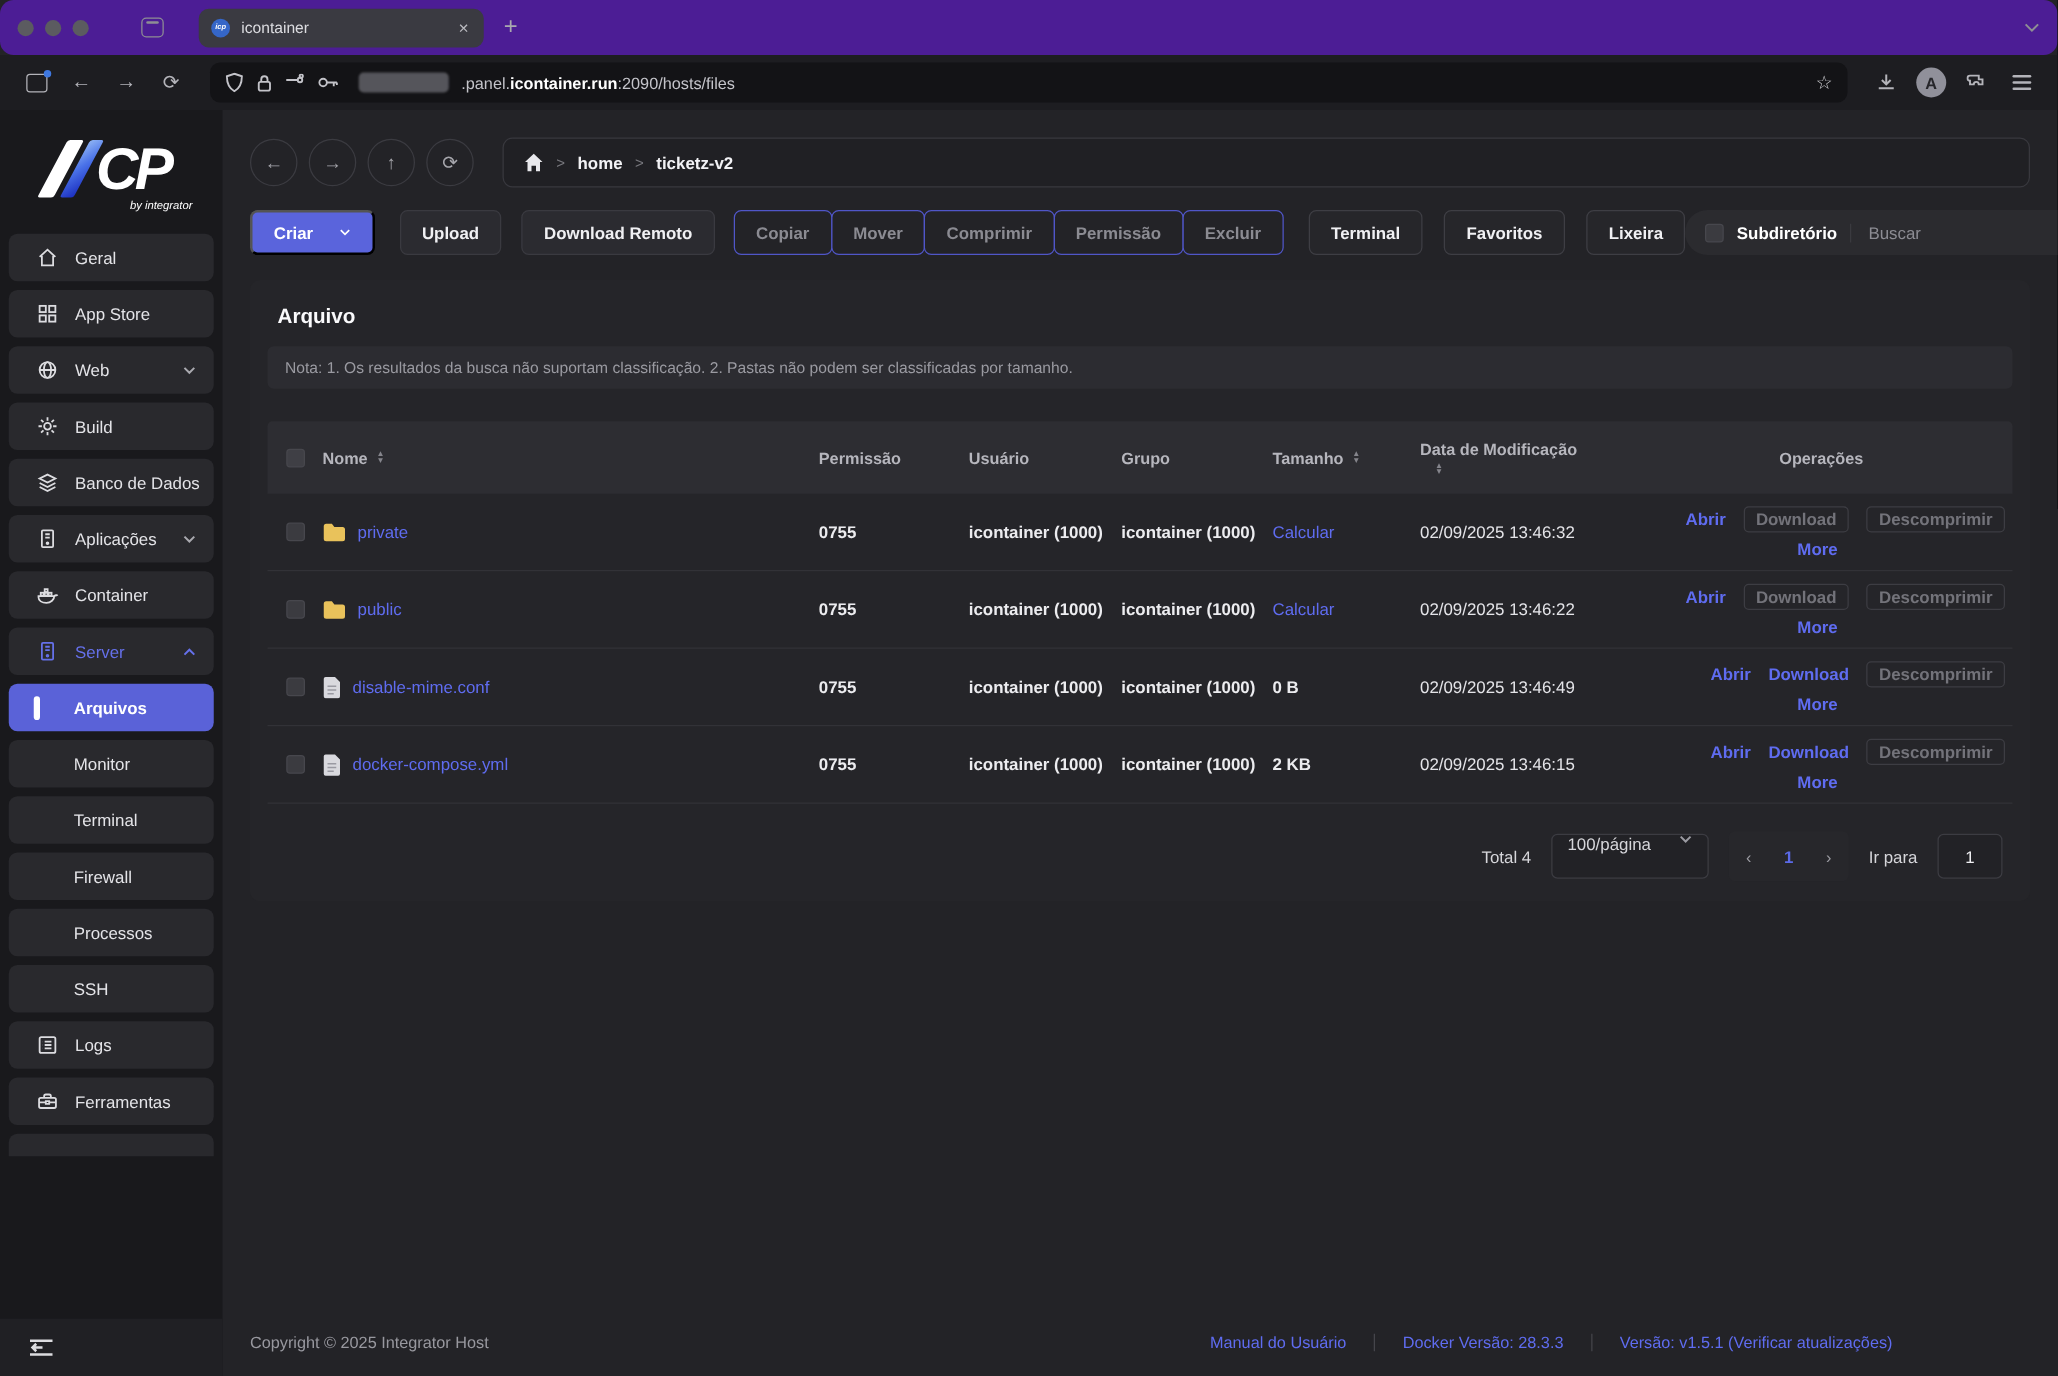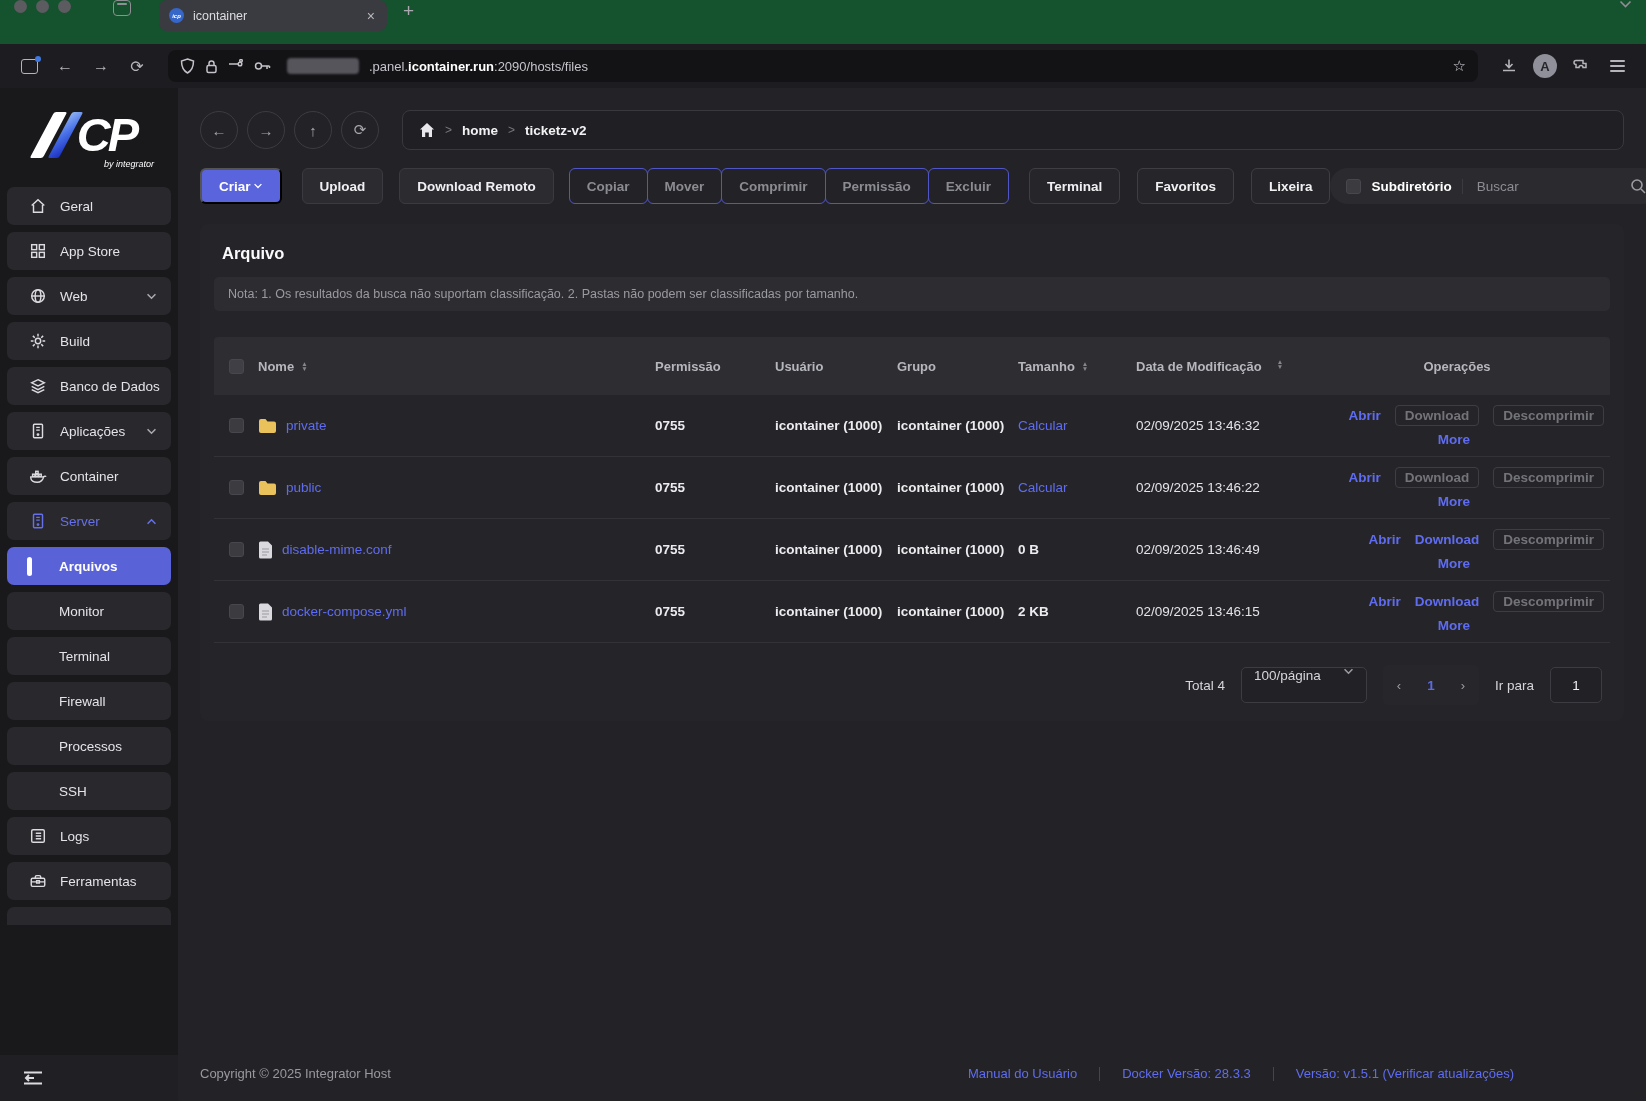--- a/index.html
+++ b/index.html
@@ -1,21 +1,21 @@
 <!DOCTYPE html>
 <html><head>
 <meta charset="utf-8">
 <style>
   * { margin:0; padding:0; box-sizing:border-box; }
   html,body { width:1646px; height:1101px; overflow:hidden; background:#000; }
   body { font-family:"Liberation Sans", sans-serif; color:#e8e8ec; }
   .window { width:1646px; height:1101px; display:flex; flex-direction:column; background:#232327; }
 
   
-  .tabbar { height:44px; background:#14532d; display:flex; align-items:flex-start; padding:0 14px; flex:0 0 auto; }
+  .tabbar { height:44px; background:#4c1d95; display:flex; align-items:center; padding:0 14px; flex:0 0 auto;border-radius:11px; }
   .traffic { display:flex; gap:9px; margin-right:42px; }
   .traffic i { width:13px; height:13px; border-radius:50%; background:#5b5b60; }
   .tray-ico { width:18px; height:16px; border:1.6px solid #8e8e94; border-radius:4px; position:relative; margin-right:28px; }
   .tray-ico::after { content:""; position:absolute; left:3px; right:3px; top:2px; height:2px; background:#8e8e94; border-radius:1px; }
   .tab { width:228px; height:31px; background:#3a3a41; border-radius:8px; display:flex; align-items:center; padding:0 10px; gap:9px; }
   .favicon { width:15px; height:15px; border-radius:50%; background:#3566c8; color:#fff; font-size:6px; font-weight:bold; display:flex; align-items:center; justify-content:center; font-style:italic; }
   .tab-title { font-size:12.5px; color:#dcdce0; flex:1; }
   .tab-close { color:#b9b9bf; font-size:14px; line-height:1; padding:0 2px; }
   .newtab { color:#a9a9af; font-size:19px; margin-left:16px; font-weight:300; }
   .tab-drop { margin-left:auto; color:#8e8e94; }
@@ -69,21 +69,21 @@
 
   .nav-row { display:flex; align-items:center; gap:9px; margin-bottom:18px; }
   .circ { width:38px; height:38px; border-radius:50%; border:1px solid #3b3b41; background:transparent; color:#a6a6ac; font-size:15px; display:flex; align-items:center; justify-content:center; flex:0 0 auto; }
   .crumbbar { flex:1; height:40px; margin-left:14px; border:1px solid #38383e; border-radius:8px; display:flex; align-items:center; padding:0 16px; gap:10px; background:#202024; }
   .crumb-home { width:16px; height:16px; fill:#e8e8ec; }
   .crumb-sep { color:#77777d; font-size:12px; }
   .crumb { font-size:13.5px; font-weight:bold; color:#f2f2f5; }
 
   .toolbar { display:flex; align-items:center; margin-bottom:20px; }
   .btn { height:36px; border-radius:6px; display:flex; align-items:center; justify-content:center; font-size:13.5px; padding:0 17px; cursor:pointer; white-space:nowrap; }
-  .btn.primary { background:#5a64dc; color:#fff; font-weight:bold; gap:2px; margin-right:20px;justify-content:space-between; }
+  .btn.primary { background:#5a64dc; color:#fff; font-weight:bold; gap:20px; margin-right:20px;justify-content:space-between; }
   .btn.primary .chev { width:10px; height:6px; stroke:#fff; fill:none; stroke-width:1.8; }
   .btn.plain { background:#2b2b30; border:1px solid #3a3a40; color:#f0f0f3; font-weight:bold; margin-right:16px; }
   .seg { display:flex; margin-right:18px; }
   .seg .btn { background:#232327; border:1px solid #5056c8; color:#8b8b92; font-weight:bold; border-radius:6px; margin-left:-1px; }
   .btn.ghost { background:#26262a; border:1px solid #3e3e44; color:#f0f0f3; font-weight:bold; margin-left:17px; }
   .searchpill { margin-left:auto; height:36px; width:330px; background:#2b2b2f; border-radius:18px; display:flex; align-items:center; padding:0 14px 0 16px; gap:10px; }
   .cb { width:15px; height:15px; border-radius:3px; background:#3b3b40; border:1px solid #47474d; flex:0 0 auto; }
   .searchpill .lbl { font-size:13.5px; font-weight:bold; color:#fff; white-space:nowrap; }
   .searchpill input { flex:1; min-width:0; background:transparent; border:none; outline:none; color:#e8e8ec; font-size:13.5px; font-family:"Liberation Sans",sans-serif; padding-left:14px; border-left:1px solid #3a3a3f; }
   .searchpill input::placeholder { color:#8c8c93; }
@@ -92,21 +92,21 @@
   
   .card { background:#252529; border-radius:8px; padding:18px 14px 16px; }
   .card-title { font-size:16.5px; font-weight:bold; color:#fafafc; margin:2px 0 14px 8px; }
   .notebar { background:#2c2c31; border-radius:5px; padding:10px 14px; font-size:12.5px; color:#9a9aa1; margin:0 0 26px; }
 
   .tbl { }
   .trow { display:grid; grid-template-columns:44px 1fr 120px 122px 121px 118px 168px 306px; align-items:center; }
   .thead { background:#2d2d32; border-radius:4px 4px 0 0; min-height:58px; color:#b6b6bd; font-size:13px; font-weight:bold; }
   .th { display:flex; align-items:center; }
   .sort { display:inline-flex; flex-direction:column; margin-left:7px; color:#85858c; font-size:6.5px; line-height:5.5px; }
-  .th-date { display:flex; align-items:flex-start; gap:3px; }
+  .th-date { display:flex; flex-direction:column; align-items:flex-start; gap:3px; }
   .th-date .sort { margin-left:12px; }
   .th.ops-h { justify-content:center; }
   .tr { min-height:62px; border-bottom:1px solid #323237; font-size:13.5px; }
   .tr:first-of-type { border-top:1px solid #323237; }
   .namecell { display:flex; align-items:center; gap:9px; }
   .fname { color:#5f6cf0; cursor:pointer; }
   .bold { font-weight:bold; color:#ececef; }
   .linkval { color:#5f6cf0; cursor:pointer; }
   .ops { display:flex; flex-direction:column; gap:6px; padding:9px 6px 9px 0; }
   .ops-l1 { display:flex; justify-content:flex-end; align-items:center; gap:14px; }

